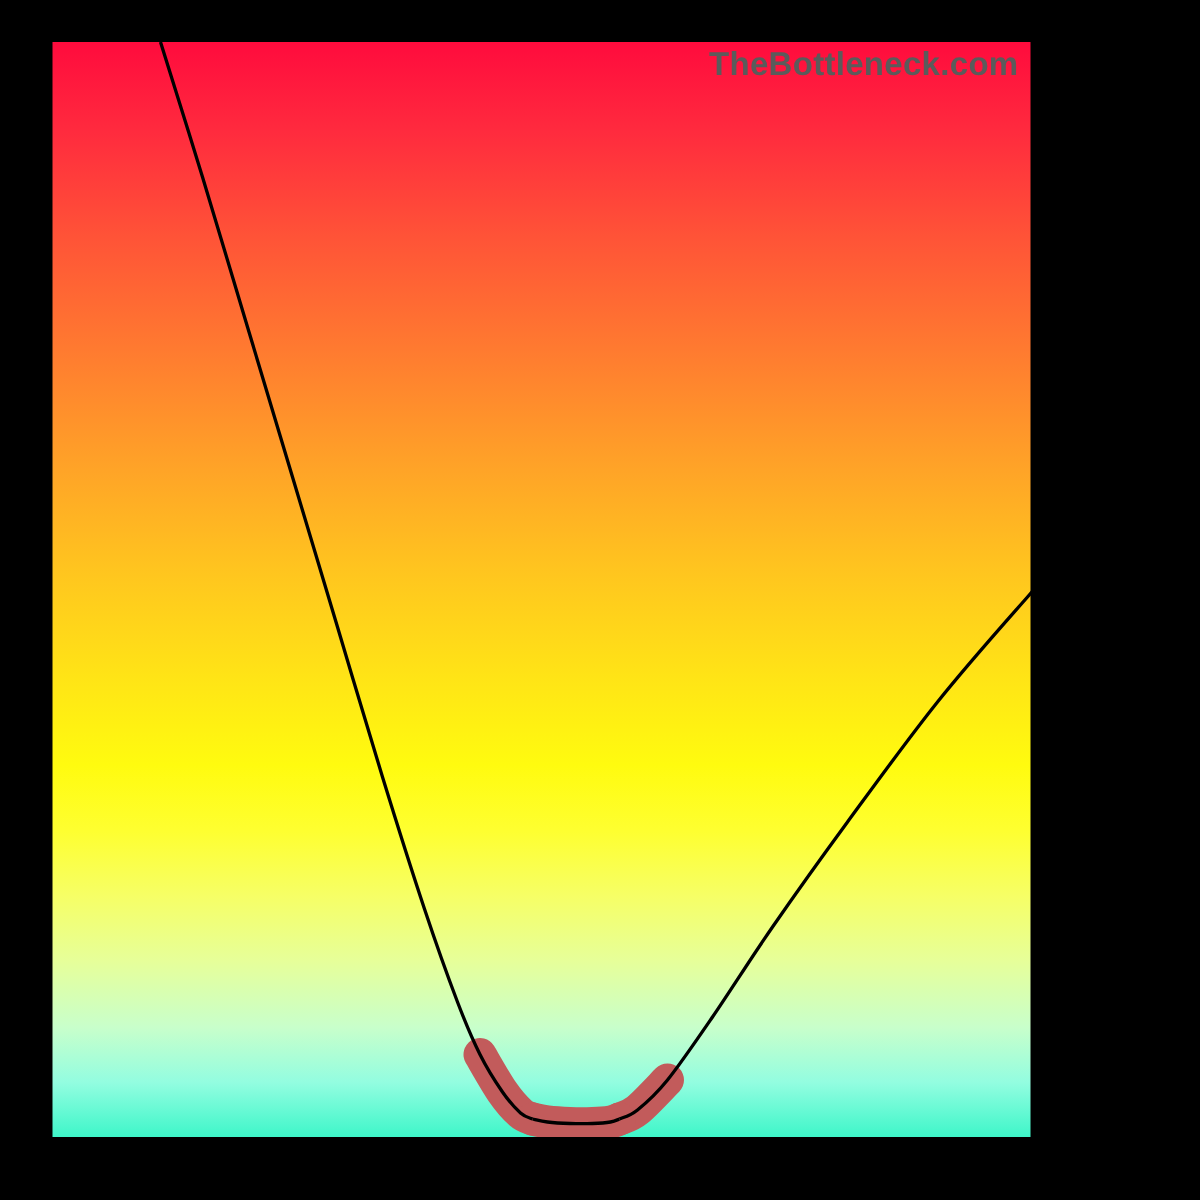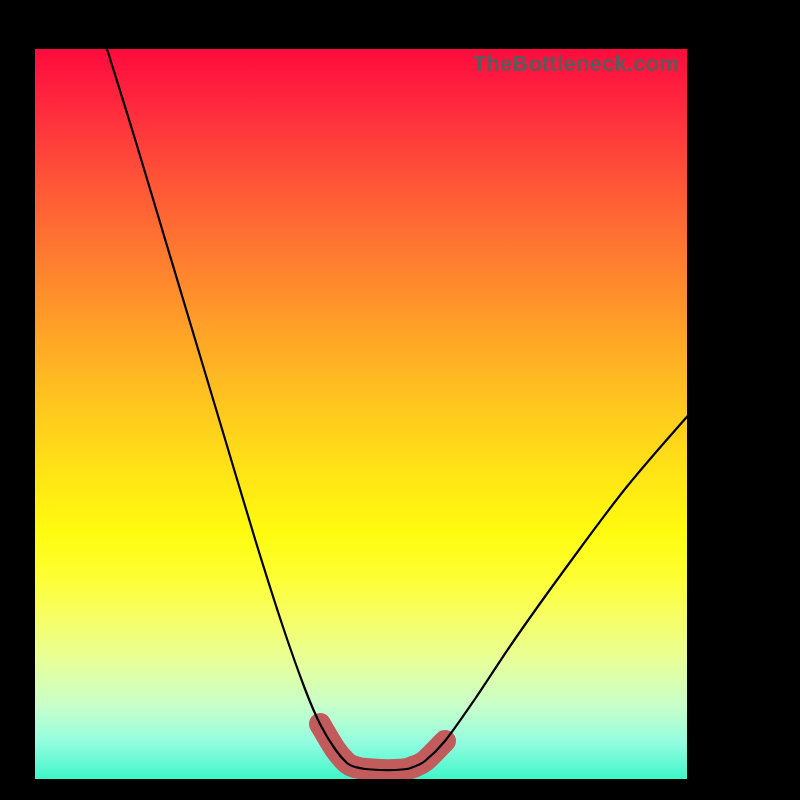--- a/index.html
+++ b/index.html
@@ -5,21 +5,21 @@
   * { margin: 0; padding: 0; box-sizing: border-box; }
   html, body { width: 800px; height: 800px; overflow: hidden; background: #000; }
   .frame {
     position: absolute;
     left: 0; top: 0;
     width: 800px; height: 800px;
     background: #000;
   }
   .plot {
     position: absolute;
-    left: 35px; top: 49px;
+    left: 35px; top: 28px;
     width: 652px; height: 730px;
     background: linear-gradient(to bottom,
       #ff0b3d 0%,
       #ff2a3e 8%,
       #ff5437 18%,
       #ff7a30 28%,
       #ffa028 38%,
       #ffc41f 48%,
       #ffe416 58%,
       #fffb0f 66%,

